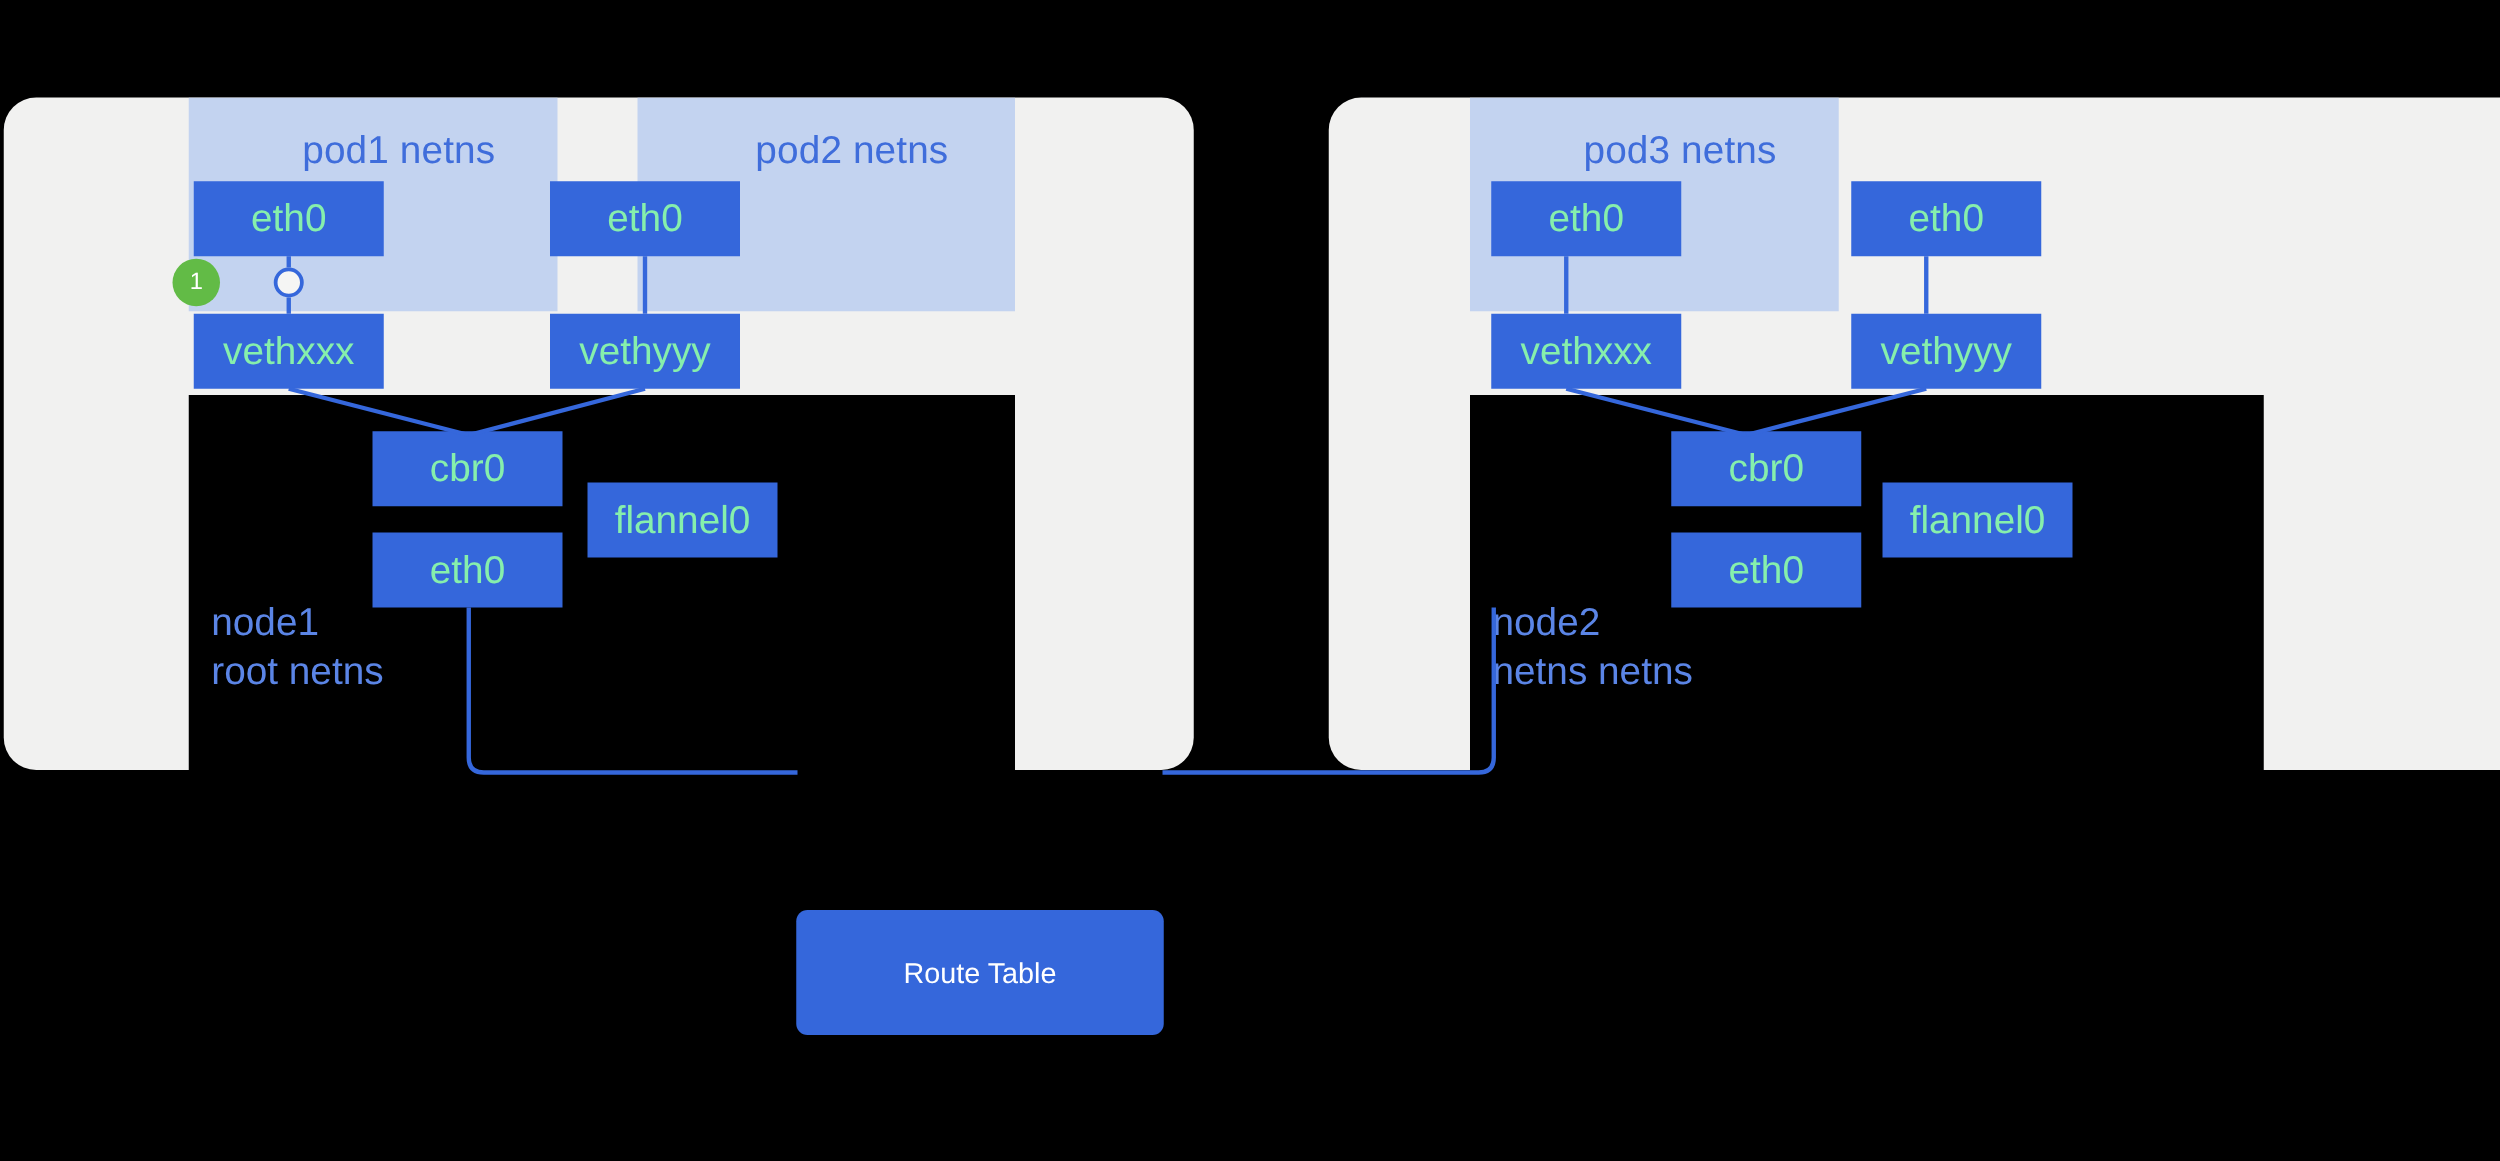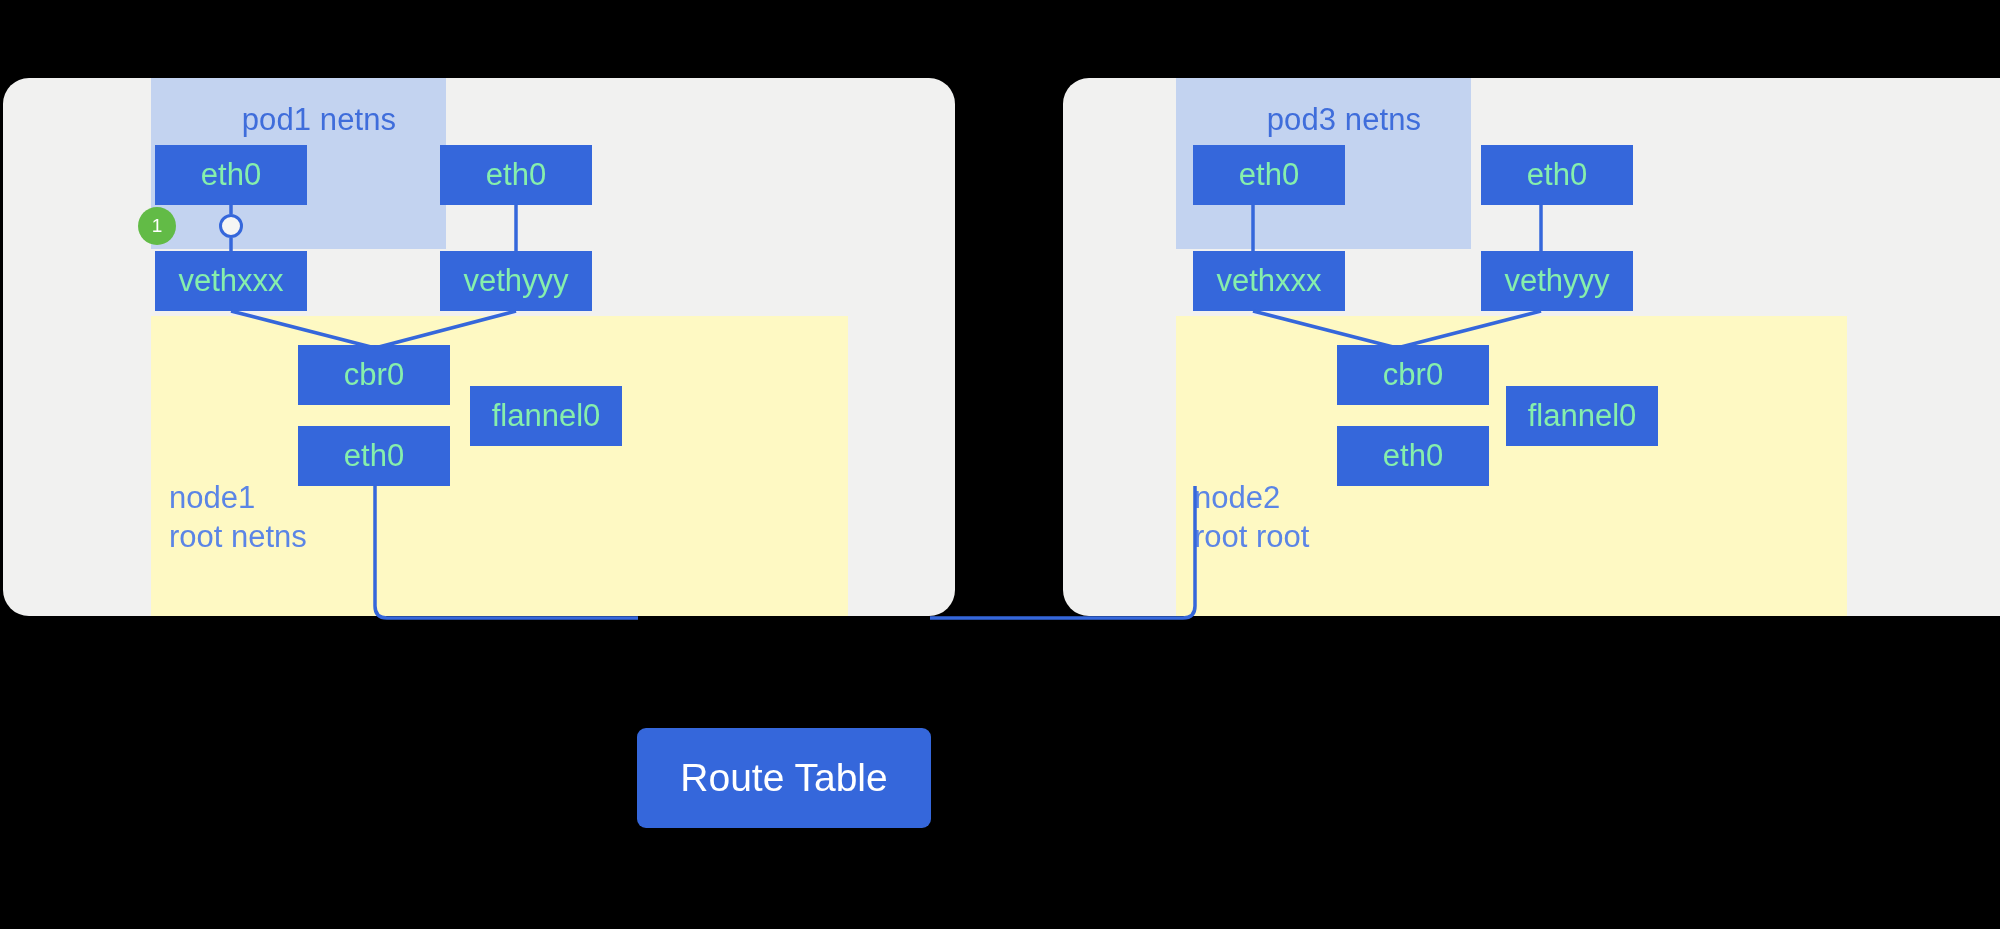--- a/index.html
+++ b/index.html
@@ -37,22 +37,21 @@
     text-align: center;
     color: #3f6ddb;
     font-size: 31px;
     letter-spacing: 0.1px;
     padding-left: 41px;
   }
 
   
   .root-panel {
     position: absolute;
-    background: #fef9c3;
-    padding-left: 36px;
+    background: #000000;
   }
   .root-label {
     position: absolute;
     color: #5b85e6;
     font-size: 31px;
     line-height: 39px;
     white-space: pre;
   }
 
   
@@ -66,21 +65,21 @@
     justify-content: center;
     text-align: center;
   }
 
   
   .route-table {
     position: absolute;
     background: #3567db;
     border-radius: 9px;
     color: #ffffff;
-    font-size: 39px;
+    font-size: 23px;
     display: flex;
     align-items: center;
     justify-content: center;
   }
 
   
   .wires {
     position: absolute;
     left: 0;
     top: 0;
@@ -118,20 +117,23 @@
 <body>
 
 <div id="stage">
 
   <div class="node-card" style="left:3px; top:78px; width:952px; height:538px;">
 
     <div class="pod-panel" style="left:148px; top:0px; width:295px; height:171px;">
       <div class="pod-label">pod1 netns</div>
     </div>
 
+    <div class="pod-panel" style="left:507px; top:0px; width:302px; height:171px;">
+      <div class="pod-label">pod2 netns</div>
+    </div>
 
     <div class="root-panel" style="left:148px; top:238px; width:661px; height:300px;">
       <div class="root-label" style="left:18px; top:162px;"><span>node1
 root netns</span></div>
     </div>
 
     <div class="iface" style="left:152px; top:67px; width:152px; height:60px;">
       <span>eth0</span>
     </div>
 
@@ -162,21 +164,21 @@
 
   <div class="node-card" style="left:1047px; top:78px; width:1086px; height:538px;margin-left:16px;">
 
     <div class="pod-panel" style="left:113px; top:0px; width:295px; height:171px;">
       <div class="pod-label">pod3 netns</div>
     </div>
 
 
     <div class="root-panel" style="left:113px; top:238px; width:635px; height:300px;">
       <div class="root-label" style="left:18px; top:162px;"><span>node2
-root root</span></div>
+netns netns</span></div>
     </div>
 
     <div class="iface" style="left:130px; top:67px; width:152px; height:60px;">
       <span>eth0</span>
     </div>
 
     <div class="iface" style="left:418px; top:67px; width:152px; height:60px;">
       <span>eth0</span>
     </div>
 

